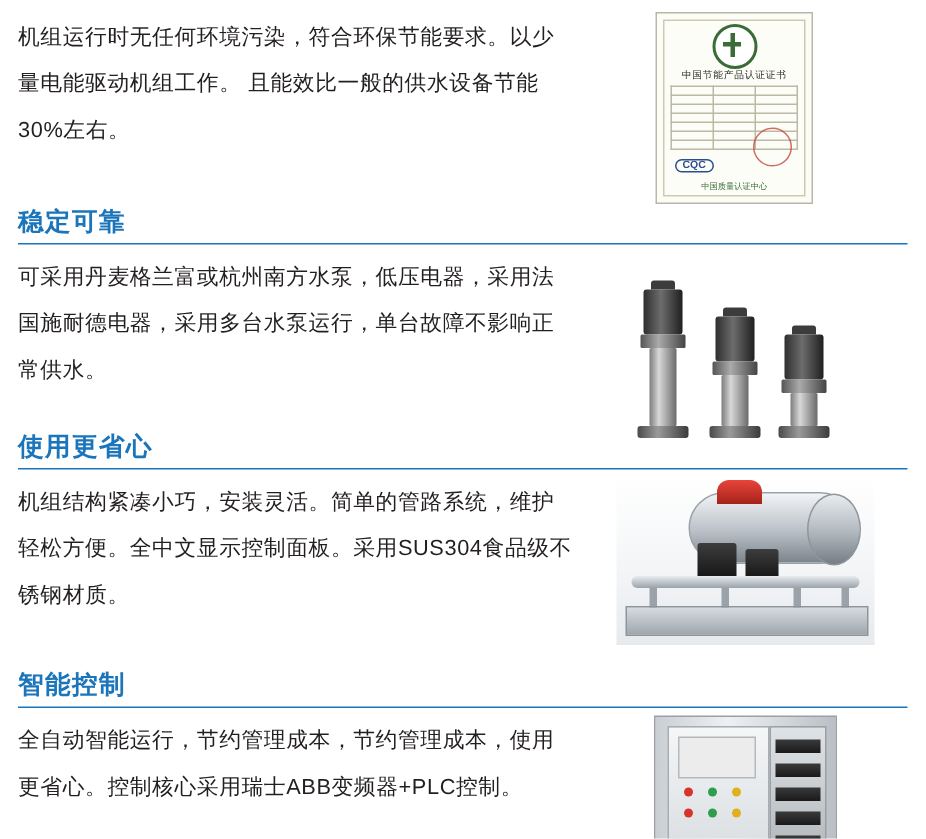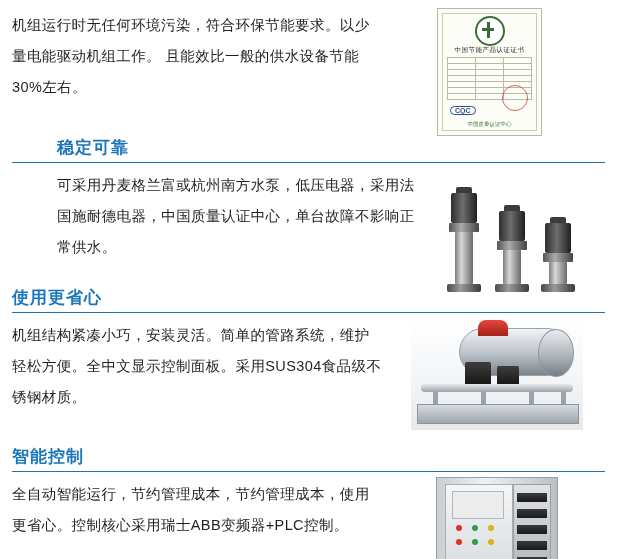--- a/index.html
+++ b/index.html
@@ -389,25 +389,25 @@
           </tbody>
             </table>
           <div class="cert-stamp"></div>
           <div class="cert-cqc">CQC</div>
           <div class="cert-foot">中国质量认证中心</div>
         </div>
       </div>
     </div>
   </div>
 
-  <div class="section" style="height:150px;padding-left:45px;">
+  <div class="section" style="height:150px;">
     <div class="sec-head">稳定可靠</div>
     <div class="rule" style="width:593px; top:26px;"></div>
     <div class="sec-body" style="padding-top:8px;">
-      <div class="txt">可采用丹麦格兰富或杭州南方水泵，低压电器，采用法国施耐德电器，中国质量认证中心，单台故障不影响正常供水。</div>
+      <div class="txt">可采用丹麦格兰富或杭州南方水泵，低压电器，采用法国施耐德电器，采用多台水泵运行，单台故障不影响正常供水。</div>
       <div class="media">
         <div class="pump-wrap">
           <div class="pump" id="pump-a">
             <div class="cap"></div>
             <div class="motor"></div>
             <div class="head"></div>
             <div class="body"></div>
             <div class="base"></div>
           </div>
           <div class="pump" id="pump-b">

